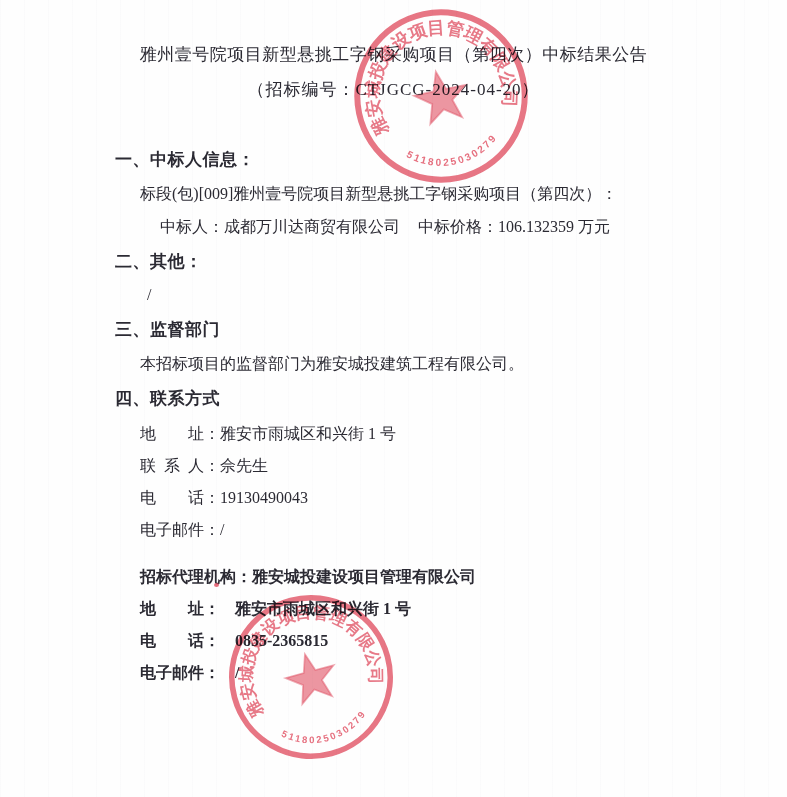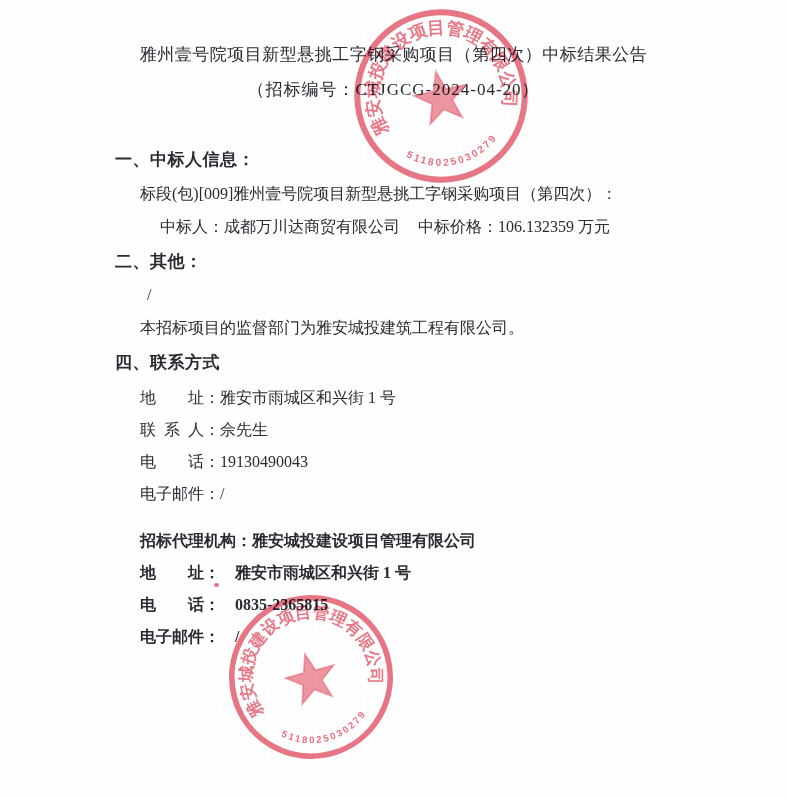--- a/index.html
+++ b/index.html
@@ -118,20 +118,21 @@
 
   <div class="sec-heading first">一、中标人信息：</div>
   <div class="body-line">标段(包)[009]雅州壹号院项目新型悬挑工字钢采购项目（第四次）：</div>
   <div class="winner-line">
     <span class="winner-part"><span>中标人：</span><span>成都万川达商贸有限公司</span></span><span>中标价格：</span><span>106.132359 万元</span>
   </div>
 
   <div class="sec-heading">二、其他：</div>
   <div class="slash-line">/</div>
 
+  <div class="sec-heading">三、监督部门</div>
   <div class="body-line">本招标项目的监督部门为雅安城投建筑工程有限公司。</div>
 
   <div class="sec-heading">四、联系方式</div>
 
   <div class="contact-block">
     <div class="contact-row">
       <span class="contact-label">地　　址：</span><span class="contact-value">雅安市雨城区和兴街 1 号</span>
     </div>
     <div class="contact-row">
       <span class="contact-label">联  系  人：</span><span class="contact-value">佘先生</span>

